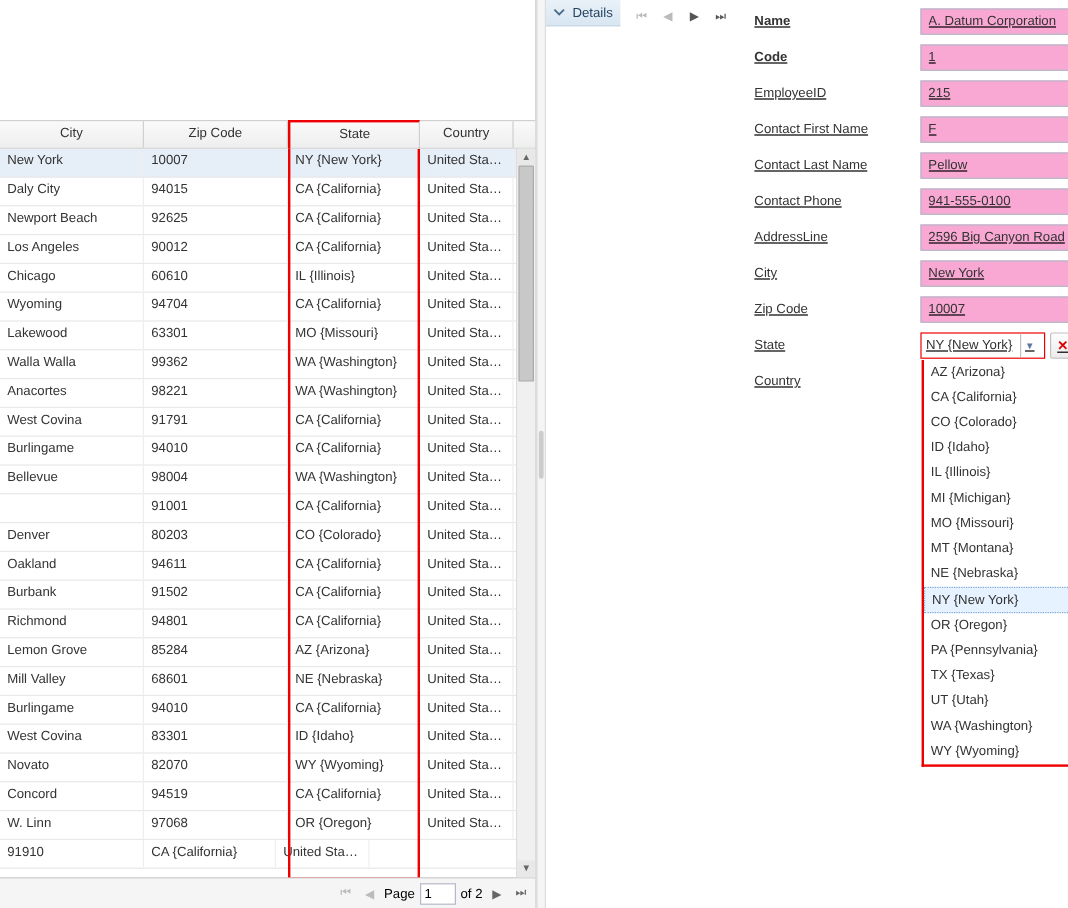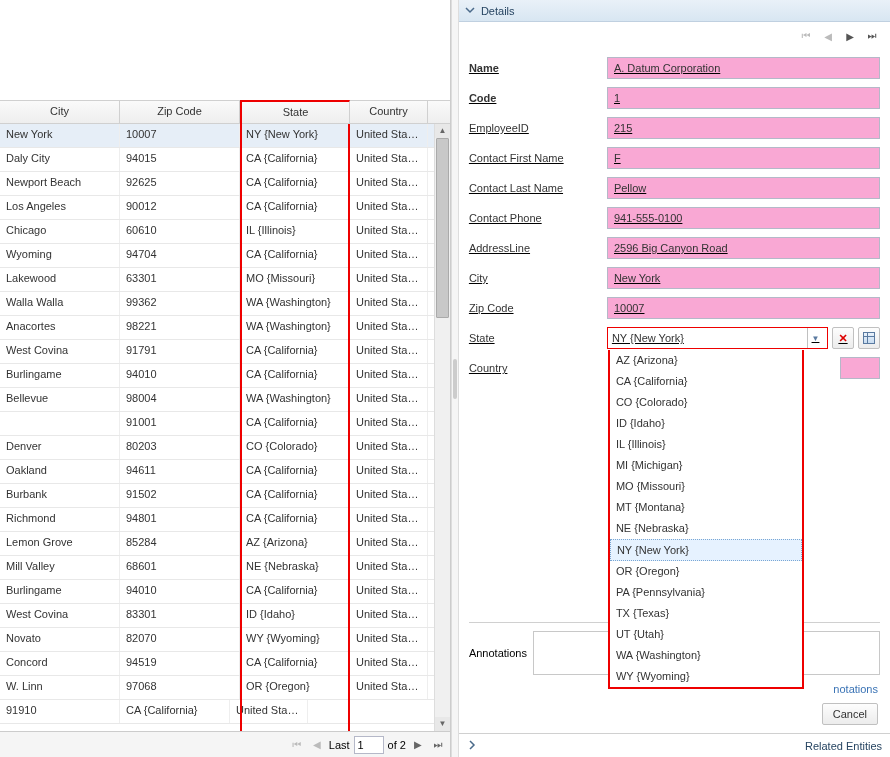--- a/index.html
+++ b/index.html
@@ -1,19 +1,19 @@
 <!DOCTYPE html>
 <html><head>
   <meta charset="utf-8">
   <style>
     * { box-sizing: border-box; margin: 0; padding: 0; font-family: Tahoma, Arial, sans-serif; font-size: 11px; }
     body { background: #fff; width: 890px; height: 757px; overflow: hidden; position: relative; }
     .container { display: flex; height: 757px; }
     .left-pane { width: 455px; height: 757px; border-right: 1px solid #ccc; display: flex; flex-direction: column; position: relative; }
-    .right-pane { width: 435px; height: 757px; display: flex; flex-direction: column; }
+    .right-pane { width: 435px; height: 757px; display: flex; flex-direction: row; }
     .splitter { width: 8px; background: #f5f5f5; border-left: 1px solid #ddd; border-right: 1px solid #ddd; display:flex; align-items:center; justify-content:center; }
     .splitter-handle { width:4px; height:40px; background: #ccc; border-radius:2px; }
     
     .grid-spacer { height: 100px; }
     .grid-header { display: flex; border-top: 1px solid #d0d0d0; border-bottom: 1px solid #d0d0d0; background: linear-gradient(#fafafa,#eee); height: 24px; }
     .grid-header .col { border-right: 1px solid #d0d0d0; padding: 4px 6px; color: #333; text-align: center; }
     .col-city { width: 120px; }
     .col-zip { width: 120px; }
     .col-state { width: 110px; }
     .col-country { width: 78px; }
@@ -234,21 +234,21 @@
         </div>
       </div>
     <div class="vscroll">
       <div class="vscroll-arrow up">▲</div>
       <div class="vscroll-thumb"></div>
       <div class="vscroll-arrow down">▼</div>
     </div>
     <div class="grid-footer">
       <button class="pager-btn disabled">⏮</button>
       <button class="pager-btn disabled">◀</button>
-      <span>Last</span>
+      <span>Page</span>
       <input class="page-input" value="1" style="">
       <span>of 2</span>
       <button class="pager-btn">▶</button>
       <button class="pager-btn">⏭</button>
     </div>
   </div>
 
   <div class="splitter">
       <div class="splitter-handle"></div>
     </div>

